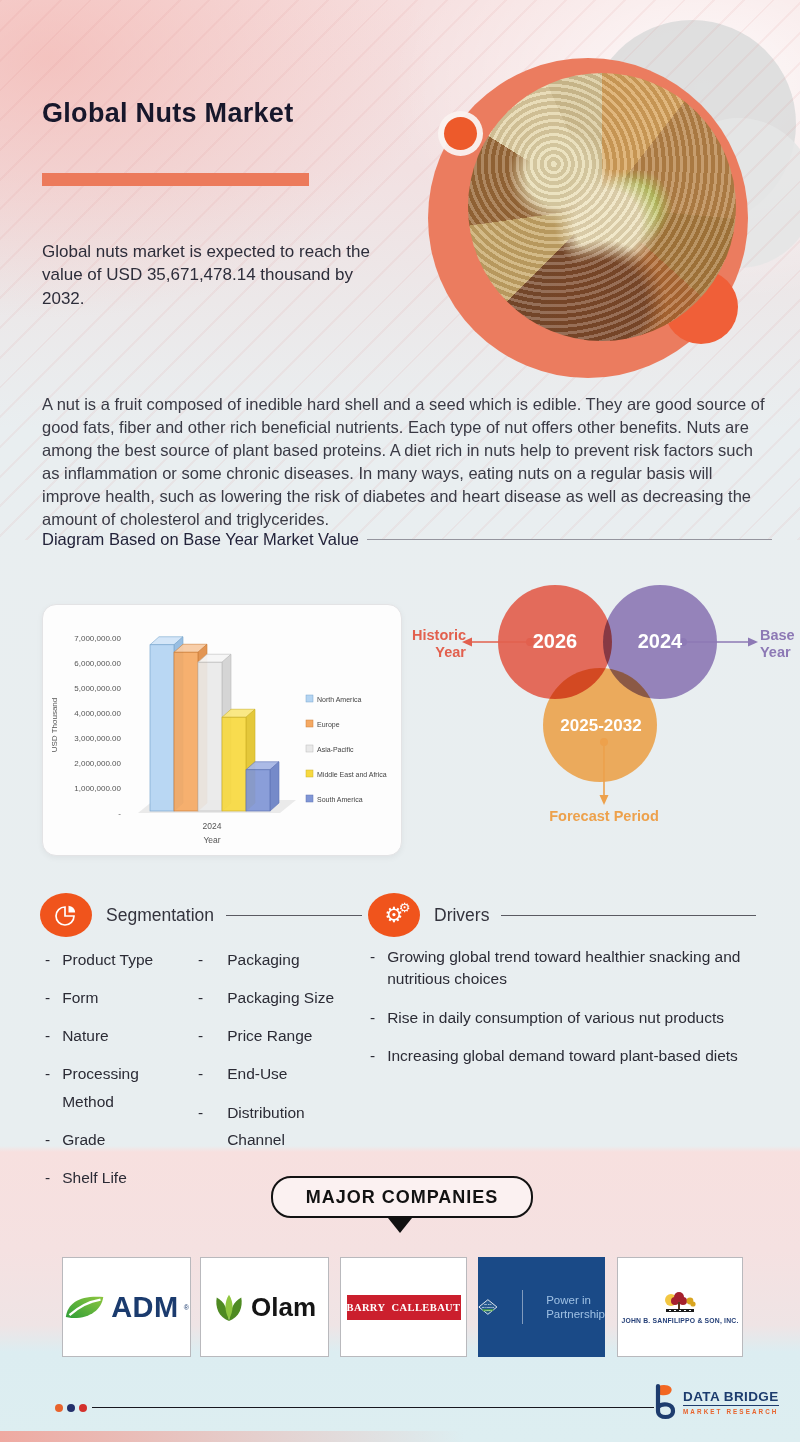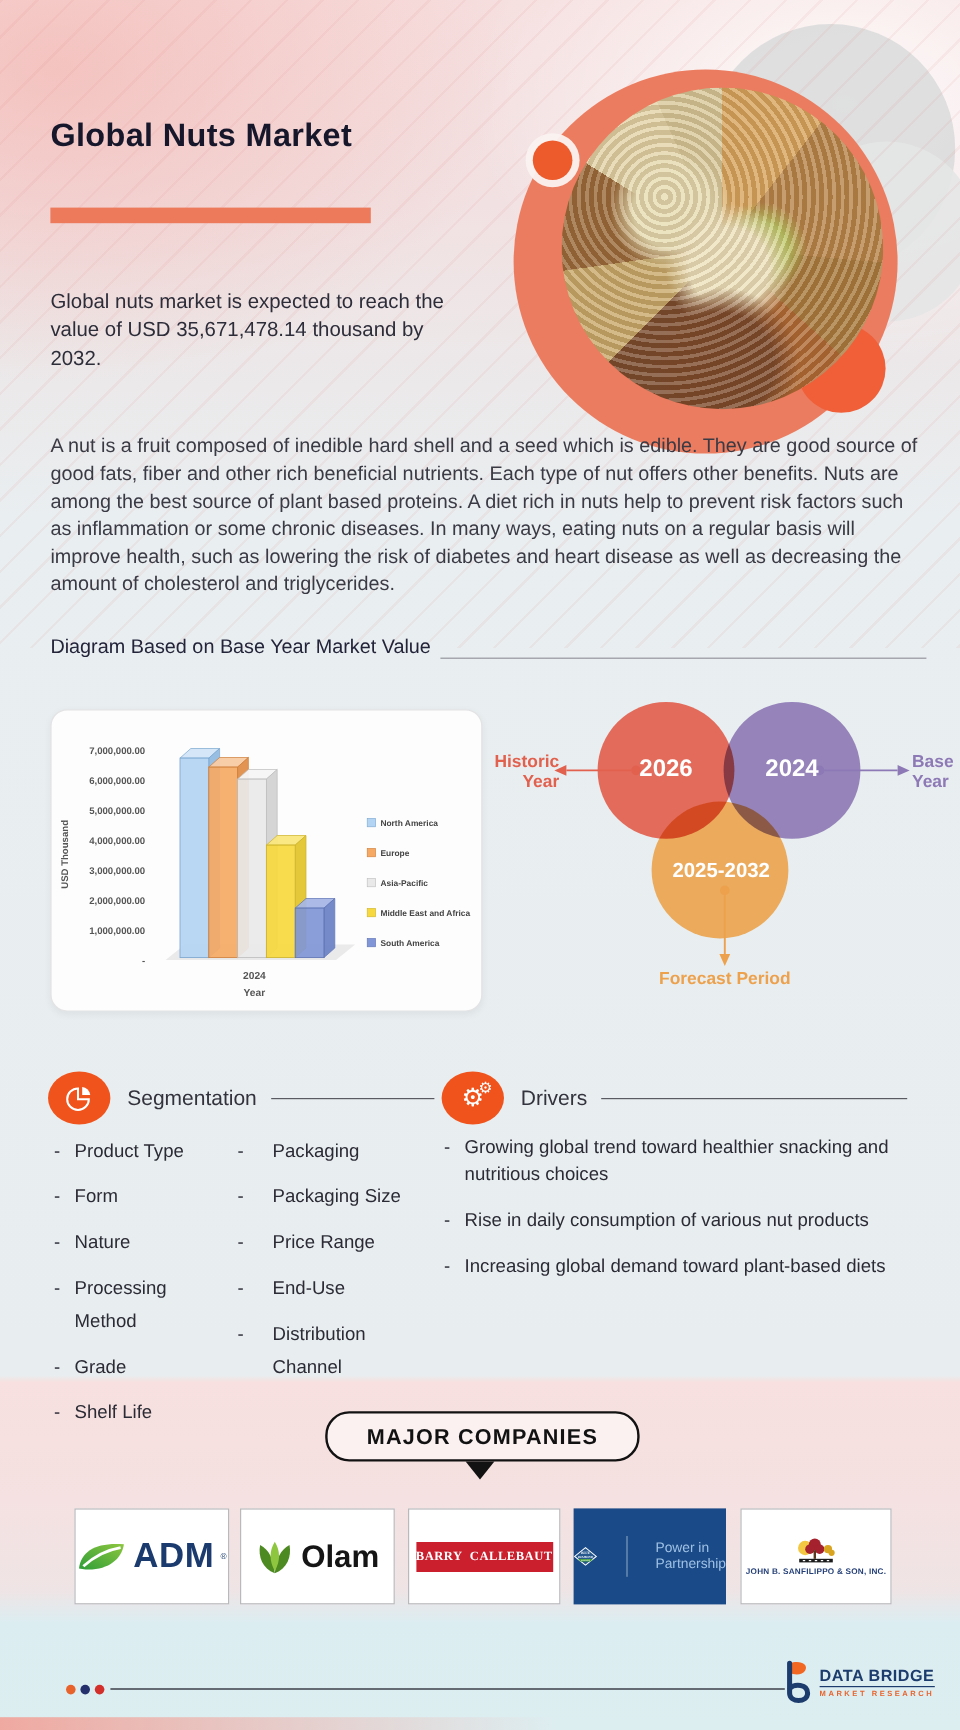--- a/index.html
+++ b/index.html
@@ -27,28 +27,28 @@
       radial-gradient(circle at 52% 56%,#eee2bd 0 16%,rgba(238,226,189,0) 26%),
       radial-gradient(circle at 62% 50%,#bcc765 0 10%,rgba(188,199,101,0) 18%),
       radial-gradient(circle at 34% 38%,#e7dcb2 0 13%,rgba(231,220,178,0) 21%),
       conic-gradient(from 0deg,#d8a55e 0deg 38deg,#b8854a 38deg 95deg,#a97b3e 95deg 132deg,#b06a35 132deg 172deg,#7a4b2e 172deg 225deg,#c8a96a 225deg 262deg,#9a6a3a 262deg 302deg,#e3d4a8 302deg 336deg,#d8c89a 336deg 360deg);}
 
   
   .title{position:absolute;left:42px;top:80px;z-index:5;font-size:27px;font-weight:800;letter-spacing:.3px;color:#17172b;}
   .accent-bar{position:absolute;left:42px;top:173px;width:267px;height:13px;background:#ec7a5b;z-index:5;}
   .subtitle{position:absolute;left:42px;top:204px;width:330px;z-index:5;font-size:17px;line-height:1.38;color:#2d2d3a;margin-top:36px;}
 
-  .intro{position:absolute;left:42px;top:344px;width:726px;z-index:5;font-size:16.5px;line-height:1.4;color:#3a3a45;}
-
-  .diagram-row{position:absolute;left:42px;top:530px;width:730px;z-index:5;display:flex;align-items:flex-end;gap:8px;}
+  .intro{position:absolute;left:42px;top:376px;width:726px;z-index:5;font-size:16.5px;line-height:1.4;color:#3a3a45;}
+
+  .diagram-row{position:absolute;left:42px;top:530px;width:730px;z-index:5;display:flex;align-items:center;gap:8px;}
   .diagram-title{font-size:16.5px;color:#23233a;white-space:nowrap;}
   .diagram-line{flex:1;border-top:1px solid #95959e;height:0;}
 
   
-  .chart-card{position:absolute;left:42px;top:591px;width:358px;height:250px;z-index:5;background:#fdfdfd;border:1px solid #e3e3e5;border-radius:14px;box-shadow:0 2px 6px rgba(0,0,0,.05);font-weight:bold;}
+  .chart-card{position:absolute;left:42px;top:604px;width:358px;height:250px;z-index:5;background:#fdfdfd;border:1px solid #e3e3e5;border-radius:14px;box-shadow:0 2px 6px rgba(0,0,0,.05);}
   .chart-card svg{display:block;}
 
   
   .venn{position:absolute;left:410px;top:575px;width:390px;height:260px;z-index:5;}
   .vc{position:absolute;border-radius:50%;width:114px;height:114px;mix-blend-mode:multiply;}
   .vc-red{left:88px;top:10px;background:rgba(226,96,78,.92);}
   .vc-purple{left:193px;top:10px;background:rgba(141,121,181,.92);}
   .vc-orange{left:133px;top:93px;background:rgba(234,164,79,.92);}
   .vy{position:absolute;color:#fff;font-weight:800;text-align:center;z-index:2;}
   .vy-2023{left:95px;top:55px;width:100px;font-size:20px;}
@@ -84,21 +84,21 @@
   .drv-list .li>span{width:372px;}
 
   
   .mc-pill{position:absolute;left:271px;top:1176px;width:258px;height:38px;z-index:5;background:rgba(255,255,255,.55);
     border:2px solid #121212;border-radius:20px;display:flex;align-items:center;justify-content:center;
     font-size:18px;font-weight:800;letter-spacing:1px;color:#121212;}
   .mc-triangle{position:absolute;left:388px;top:1218px;width:0;height:0;z-index:5;
     border-left:12px solid transparent;border-right:12px solid transparent;border-top:15px solid #121212;}
 
   
-  .logo-card{position:absolute;top:1257px;height:80px;z-index:5;background:#fff;border:1px solid #b9b9bd;
+  .logo-card{position:absolute;top:1257px;height:100px;z-index:5;background:#fff;border:1px solid #b9b9bd;
     display:flex;align-items:center;justify-content:center;box-sizing:border-box;}
   .lc-adm{left:62px;width:129px;gap:5px;}
   .adm-text{font-size:29px;font-weight:800;color:#1b3b6e;letter-spacing:.5px;}
   .adm-reg{font-size:7px;color:#1b3b6e;vertical-align:top;}
   .lc-olam{left:200px;width:129px;gap:6px;}
   .olam-text{font-size:26px;font-weight:800;color:#151515;}
   .lc-barry{left:340px;width:127px;}
   .barry-band{width:114px;height:25px;background:#cb1f2d;display:flex;align-items:center;justify-content:center;gap:3px;}
   .barry-word{color:#fff;font-family:"Liberation Serif",serif;font-weight:700;font-size:10.5px;letter-spacing:.4px;}
   .lc-bd{left:478px;width:127px;background:#1a4a87;border:none;gap:24px;}

